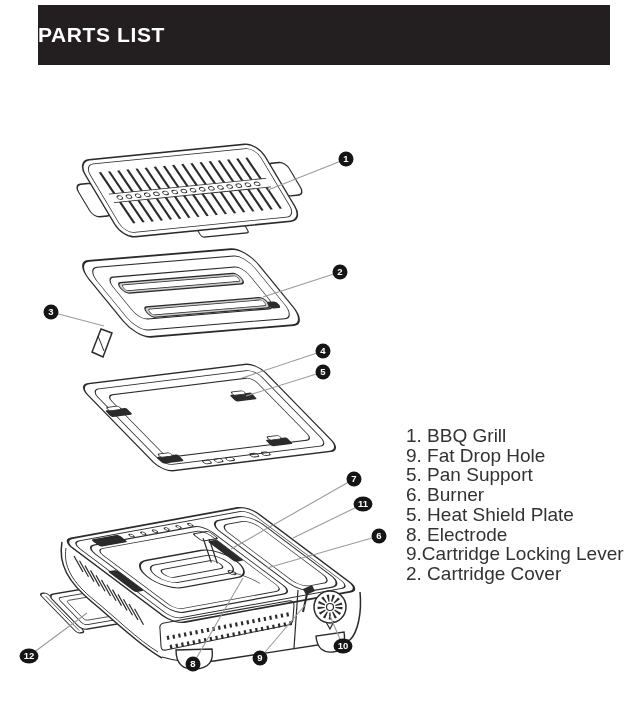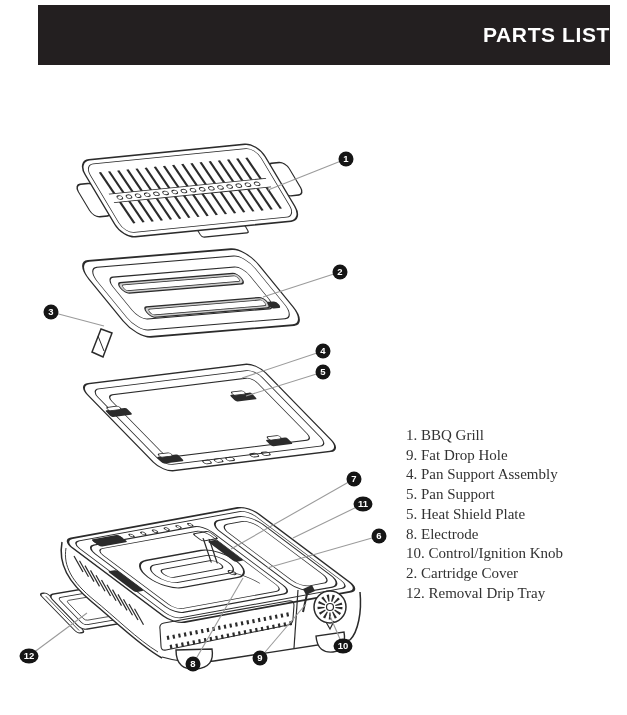--- a/index.html
+++ b/index.html
@@ -2,30 +2,30 @@
 <html><head>
 <meta charset="utf-8">
 <style>
   html,body{margin:0;padding:0;background:#fff;}
   .page{
     position:relative;width:627px;height:715px;background:#fff;overflow:hidden;
     font-family:"Liberation Sans",sans-serif;
   }
   .header-bar{
     position:absolute;left:38px;top:5px;width:572px;height:60px;
-    display:flex;align-items:center;justify-content:flex-end;
+    display:flex;align-items:center;justify-content:flex-start;
   }
   .header-bar .title{
     color:#fff;font-weight:bold;font-size:21px;letter-spacing:0.6px;
   }
   .diagram-svg{position:absolute;left:0;top:0;width:627px;height:715px;}
   .parts-list{
     position:absolute;left:406px;top:426px;width:218px;
     margin:0;padding:0;list-style:none;
-    color:#323232;font-size:15px;line-height:19.7px;font-family:Liberation Serif, serif;
+    color:#323232;font-size:19px;line-height:19.7px;
   }
   .callout-num{
     fill:#fff;font-family:"Liberation Sans",sans-serif;
     font-size:9.5px;font-weight:bold;text-anchor:middle;
   }
 </style>
 </head>
 <body>
 
 <div class="page">
@@ -277,21 +277,20 @@
           <line x1="29" y1="656" x2="87" y2="613" stroke="#9b9b9b" stroke-width="1.1"></line>
           <ellipse cx="29" cy="656" rx="9.5" ry="7.5" fill="#151515"></ellipse>
           <text x="29" y="659.4" class="callout-num">12</text>
         </g>
       </g>
   </svg>
 
   <ul class="parts-list">
       <li>1. BBQ Grill</li>
       <li>9. Fat Drop Hole</li>
-      <li>4. Pan Support Assembly</li>
       <li>5. Pan Support</li>
+      <li>6. Burner</li>
       <li>5. Heat Shield Plate</li>
       <li>8. Electrode</li>
-      <li>10. Control/Ignition Knob</li>
+      <li>9.Cartridge Locking Lever</li>
       <li>2. Cartridge Cover</li>
-      <li>12. Removal Drip Tray</li>
     </ul>
 </div>
 
 </body></html>

